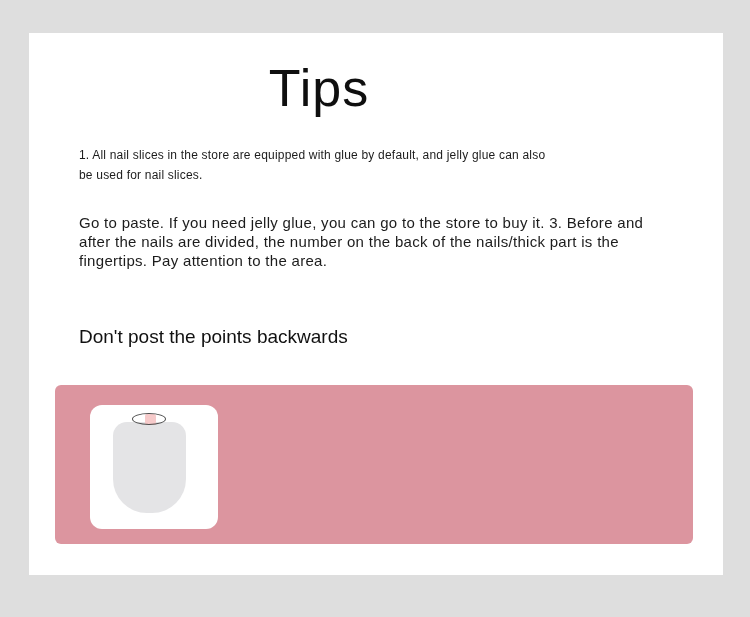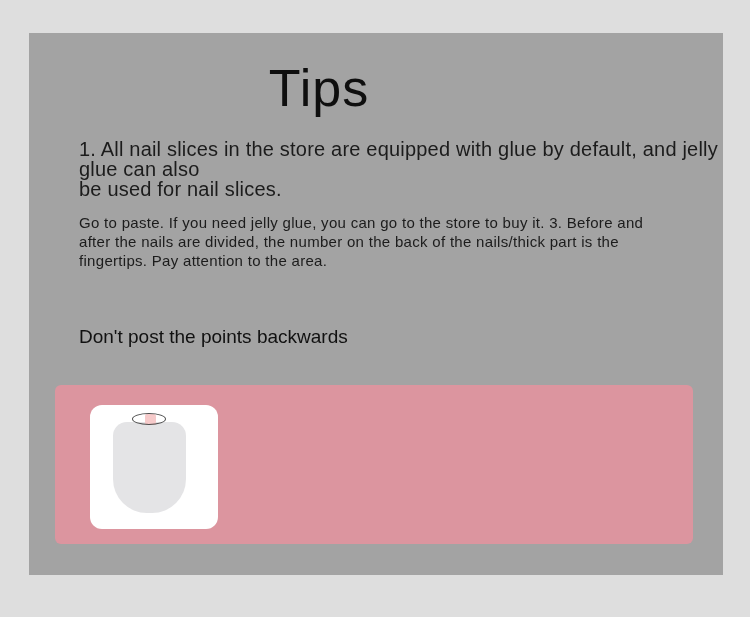--- a/index.html
+++ b/index.html
@@ -7,39 +7,39 @@
     width:750px; height:617px;
     background:#dedede;
     font-family:"Liberation Sans", sans-serif;
     overflow:hidden;
     position:relative;
   }
   .content-card {
     position:absolute;
     left:29px; top:33px;
     width:694px; height:542px;
-    background:#a3a3a3;
+    background:#ffffff;
   }
   .page-title {
     position:absolute;
     left:0; top:25px;
     width:580px;
     text-align:center;
     font-size:52px;
     font-weight:400;
     letter-spacing:1px;
     color:#0f0f0f;
   }
   .para {
     position:absolute;
     left:50px;
     color:#1c1c1c;
     white-space:pre-line;
   }
-  .para-1 { top:106px; font-size:20px; line-height:20px; letter-spacing:0.2px; }
+  .para-1 { top:112px; font-size:12px; line-height:20px; letter-spacing:0.2px; }
   .para-2 { top:180px; font-size:15px; line-height:19px; letter-spacing:0.3px; }
   .para-3 { top:256px; font-size:19px; line-height:24px; color:#111111;margin-top:36px; }
   .notice-banner {
     position:absolute;
     left:26px; top:352px;
     width:638px; height:159px;
     background:#dc959f;
     border-radius:6px;
   }
   .img-card {

